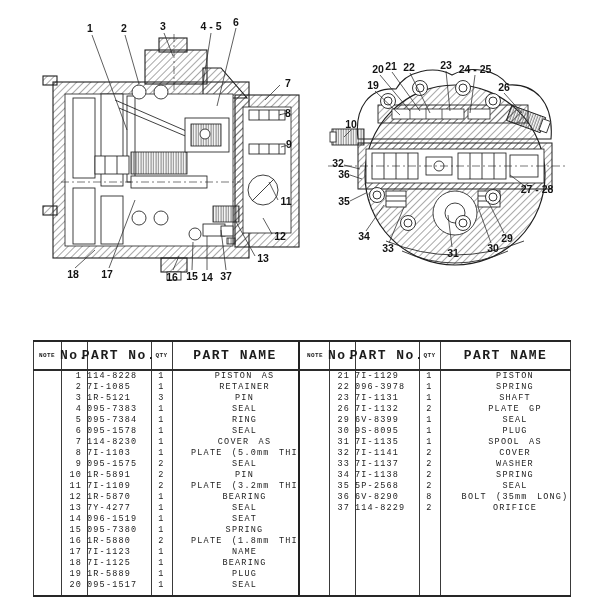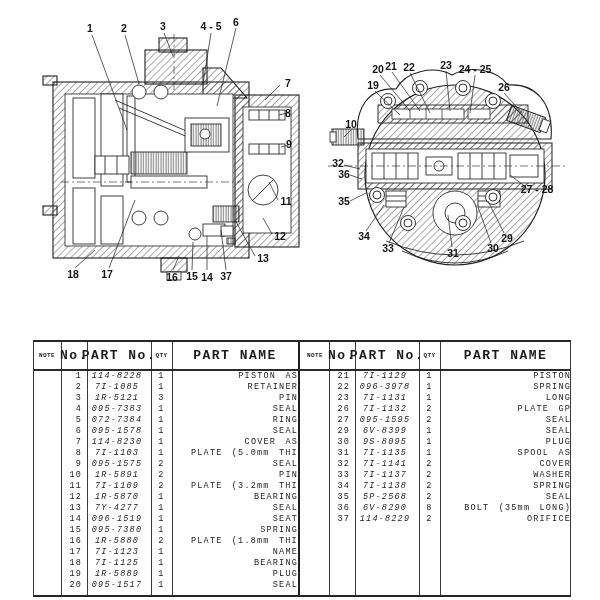--- a/index.html
+++ b/index.html
@@ -16,23 +16,23 @@
   .vline{position:absolute;top:0;bottom:0;width:1px;background:#3a3a3a;}
   .vline.heavy{width:2px;background:#222;}
   .hline{position:absolute;left:0;right:0;top:27px;height:2px;background:#2b2b2b;}
   .hcell{position:absolute;top:0;height:27px;display:flex;align-items:center;justify-content:center;
          font-weight:bold;font-size:13px;letter-spacing:1.5px;white-space:nowrap;}
   .hcell.small{font-size:6px;letter-spacing:0.4px;}
   table{position:absolute;top:29px;border-collapse:collapse;table-layout:fixed;
         font-size:8.5px;letter-spacing:1.2px;}
   td{padding:0;height:11px;line-height:11px;white-space:nowrap;overflow:hidden;}
   .c-no{text-align:right;padding-right:5px;}
-  .c-part{text-align:center;padding-right:4px;font-style:italic;}
+  .c-part{text-align:left;padding-right:4px;}
   .c-qty{text-align:center;}
-  .c-name{text-align:right;padding-left:19px;word-spacing:3px;margin-top:42px;}
+  .c-name{text-align:center;padding-left:19px;word-spacing:3px;margin-top:42px;}
 </style>
 </head>
 <body>
 
 <div class="page">
 
   <svg class="fig-left" width="280" height="295" viewBox="0 0 280 295">
     <defs>
       <pattern id="hA" patternUnits="userSpaceOnUse" width="5" height="5" patternTransform="rotate(45)">
         <line x1="0" y1="0" x2="0" y2="5" stroke="#3d3d3d" stroke-width="0.9"></line>
@@ -378,21 +378,21 @@
             <td class="c-note"></td>
             <td class="c-no">4</td>
             <td class="c-part">095-7383</td>
             <td class="c-qty">1</td>
             <td class="c-name">SEAL</td>
           </tr>
 
           <tr>
             <td class="c-note"></td>
             <td class="c-no">5</td>
-            <td class="c-part">072-7384</td>
+            <td class="c-part">095-7384</td>
             <td class="c-qty">1</td>
             <td class="c-name">RING</td>
           </tr>
 
           <tr>
             <td class="c-note"></td>
             <td class="c-no">6</td>
             <td class="c-part">095-1578</td>
             <td class="c-qty">1</td>
             <td class="c-name">SEAL</td>
@@ -537,40 +537,33 @@
             <td class="c-part">096-3978</td>
             <td class="c-qty">1</td>
             <td class="c-name">SPRING</td>
           </tr>
 
           <tr>
             <td class="c-note"></td>
             <td class="c-no">23</td>
             <td class="c-part">7I-1131</td>
             <td class="c-qty">1</td>
-            <td class="c-name">LONG</td>
+            <td class="c-name">SHAFT</td>
           </tr>
 
 
 
           <tr>
             <td class="c-note"></td>
             <td class="c-no">26</td>
             <td class="c-part">7I-1132</td>
             <td class="c-qty">2</td>
             <td class="c-name">PLATE GP</td>
           </tr>
 
-          <tr>
-            <td class="c-note"></td>
-            <td class="c-no">27</td>
-            <td class="c-part">095-1595</td>
-            <td class="c-qty">2</td>
-            <td class="c-name">SEAL</td>
-          </tr>
 
 
           <tr>
             <td class="c-note"></td>
             <td class="c-no">29</td>
             <td class="c-part">6V-8399</td>
             <td class="c-qty">1</td>
             <td class="c-name">SEAL</td>
           </tr>
 

